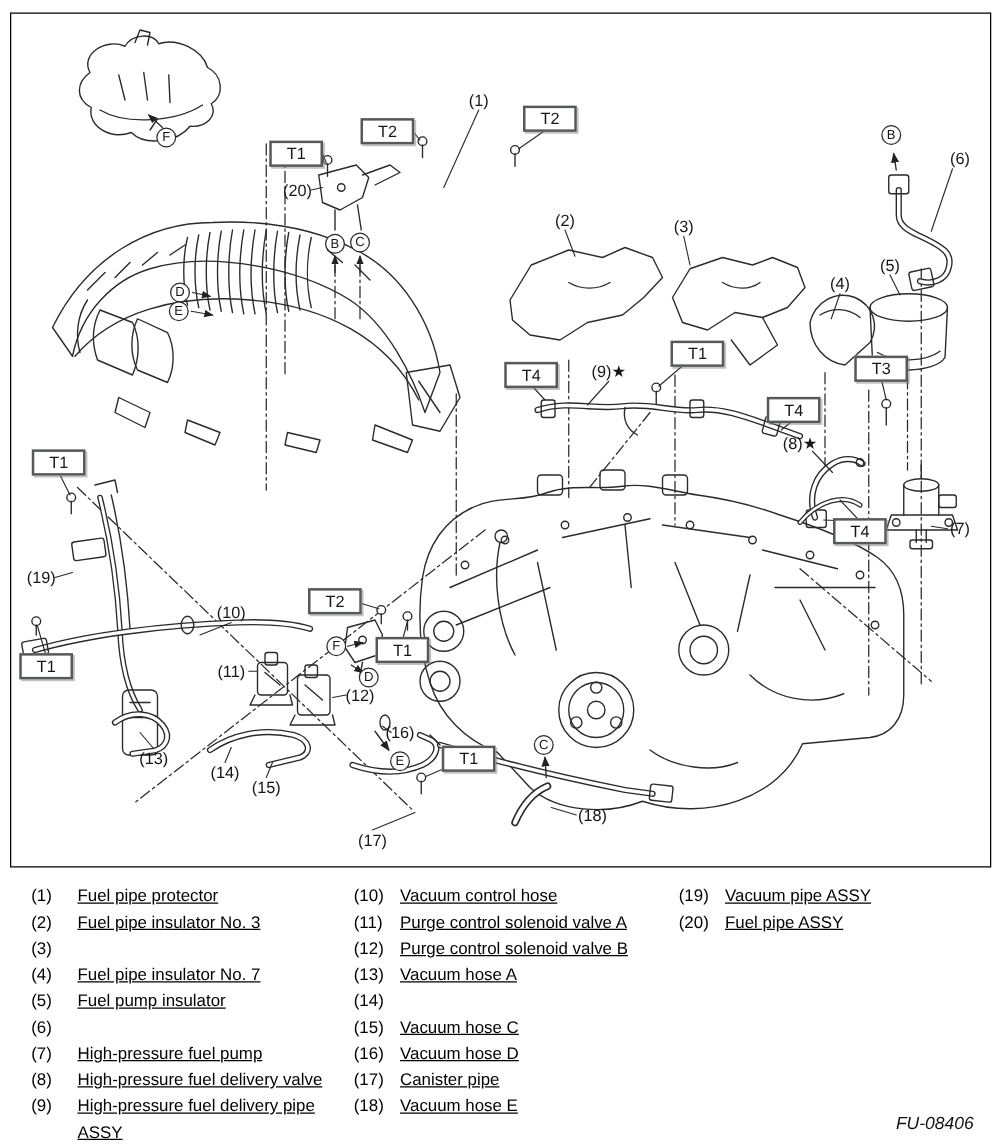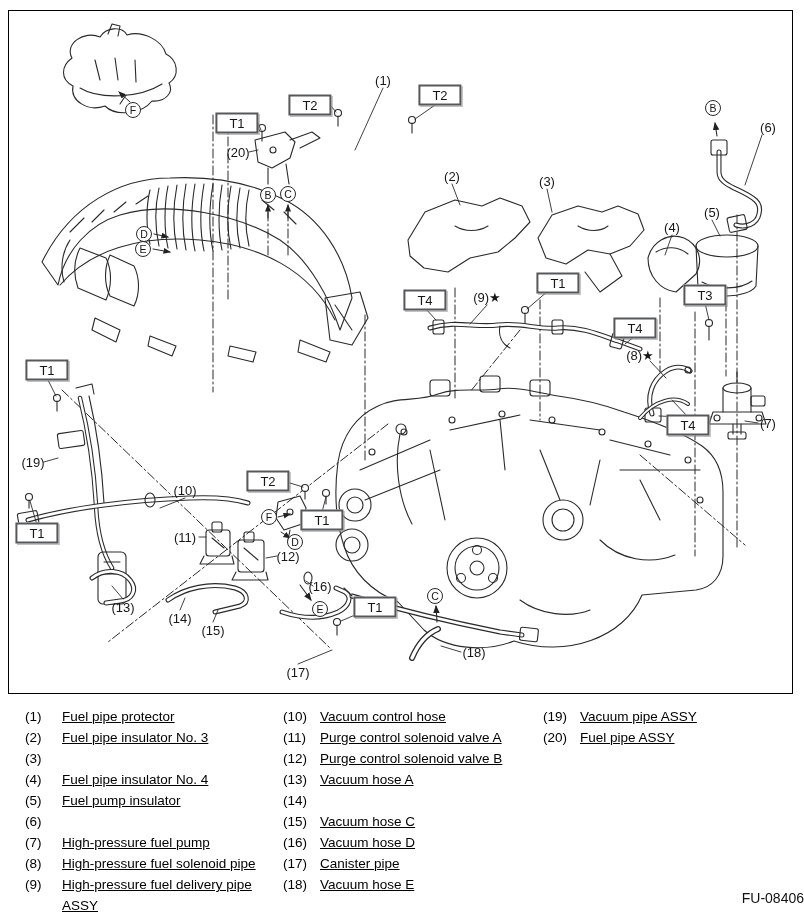--- a/index.html
+++ b/index.html
@@ -11,21 +11,21 @@
   .overlay{position:absolute;left:0;top:0;width:804px;height:918px;}
   .callout{position:absolute;transform:translate(-50%,-50%);font-size:13px;
         white-space:nowrap;color:#161616;letter-spacing:0px;}
   .tbox{position:absolute;transform:translate(-50%,-50%);border:2px solid #57585a;
         background:#fff;font-size:13px;line-height:15px;padding:1px 12px;color:#161616;
         box-shadow:1.5px 1.5px 0 rgba(120,120,120,.45);}
   .cletter{position:absolute;transform:translate(-50%,-50%);width:16px;height:16px;
         border:1.3px solid #2a2a2a;border-radius:50%;background:#fff;display:flex;
         align-items:center;justify-content:center;font-size:10.5px;color:#161616;
         box-sizing:border-box;}
-  .figure-code{position:absolute;right:0;bottom:12px;font-size:14px;color:#111;}
+  .figure-code{position:absolute;right:25px;bottom:12px;font-size:14px;color:#111;font-style:italic;}
   .legend{position:absolute;left:0;top:706px;width:804px;height:212px;}
   .lcol{position:absolute;top:0;}
   .lcol0{left:25px;width:252px;}
   .lcol1{left:283px;width:252px;}
   .lcol2{left:543px;width:252px;}
   .lrow{display:flex;align-items:flex-start;font-size:13.5px;line-height:21px;color:#000;}
   .lnum{flex:0 0 37px;}
   .ltext{flex:1 1 auto;text-decoration:underline;}
 </style>
 </head>
@@ -394,36 +394,36 @@
         </div>
         <div class="lrow">
           <span class="lnum">(2)</span>
           <span class="ltext">Fuel pipe insulator No. 3</span>
         </div>
         <div class="lrow">
           <span class="lnum">(3)</span>
         </div>
         <div class="lrow">
           <span class="lnum">(4)</span>
-          <span class="ltext">Fuel pipe insulator No. 4</span>
+          <span class="ltext">Fuel pipe insulator No. 7</span>
         </div>
         <div class="lrow">
           <span class="lnum">(5)</span>
           <span class="ltext">Fuel pump insulator</span>
         </div>
         <div class="lrow">
           <span class="lnum">(6)</span>
         </div>
         <div class="lrow">
           <span class="lnum">(7)</span>
           <span class="ltext">High-pressure fuel pump</span>
         </div>
         <div class="lrow">
           <span class="lnum">(8)</span>
-          <span class="ltext">High-pressure fuel solenoid pipe</span>
+          <span class="ltext">High-pressure fuel delivery valve</span>
         </div>
         <div class="lrow">
           <span class="lnum">(9)</span>
           <span class="ltext">High-pressure fuel delivery pipe ASSY</span>
         </div>
       </div>
       <div class="lcol lcol1">
         <div class="lrow">
           <span class="lnum">(10)</span>
           <span class="ltext">Vacuum control hose</span>

